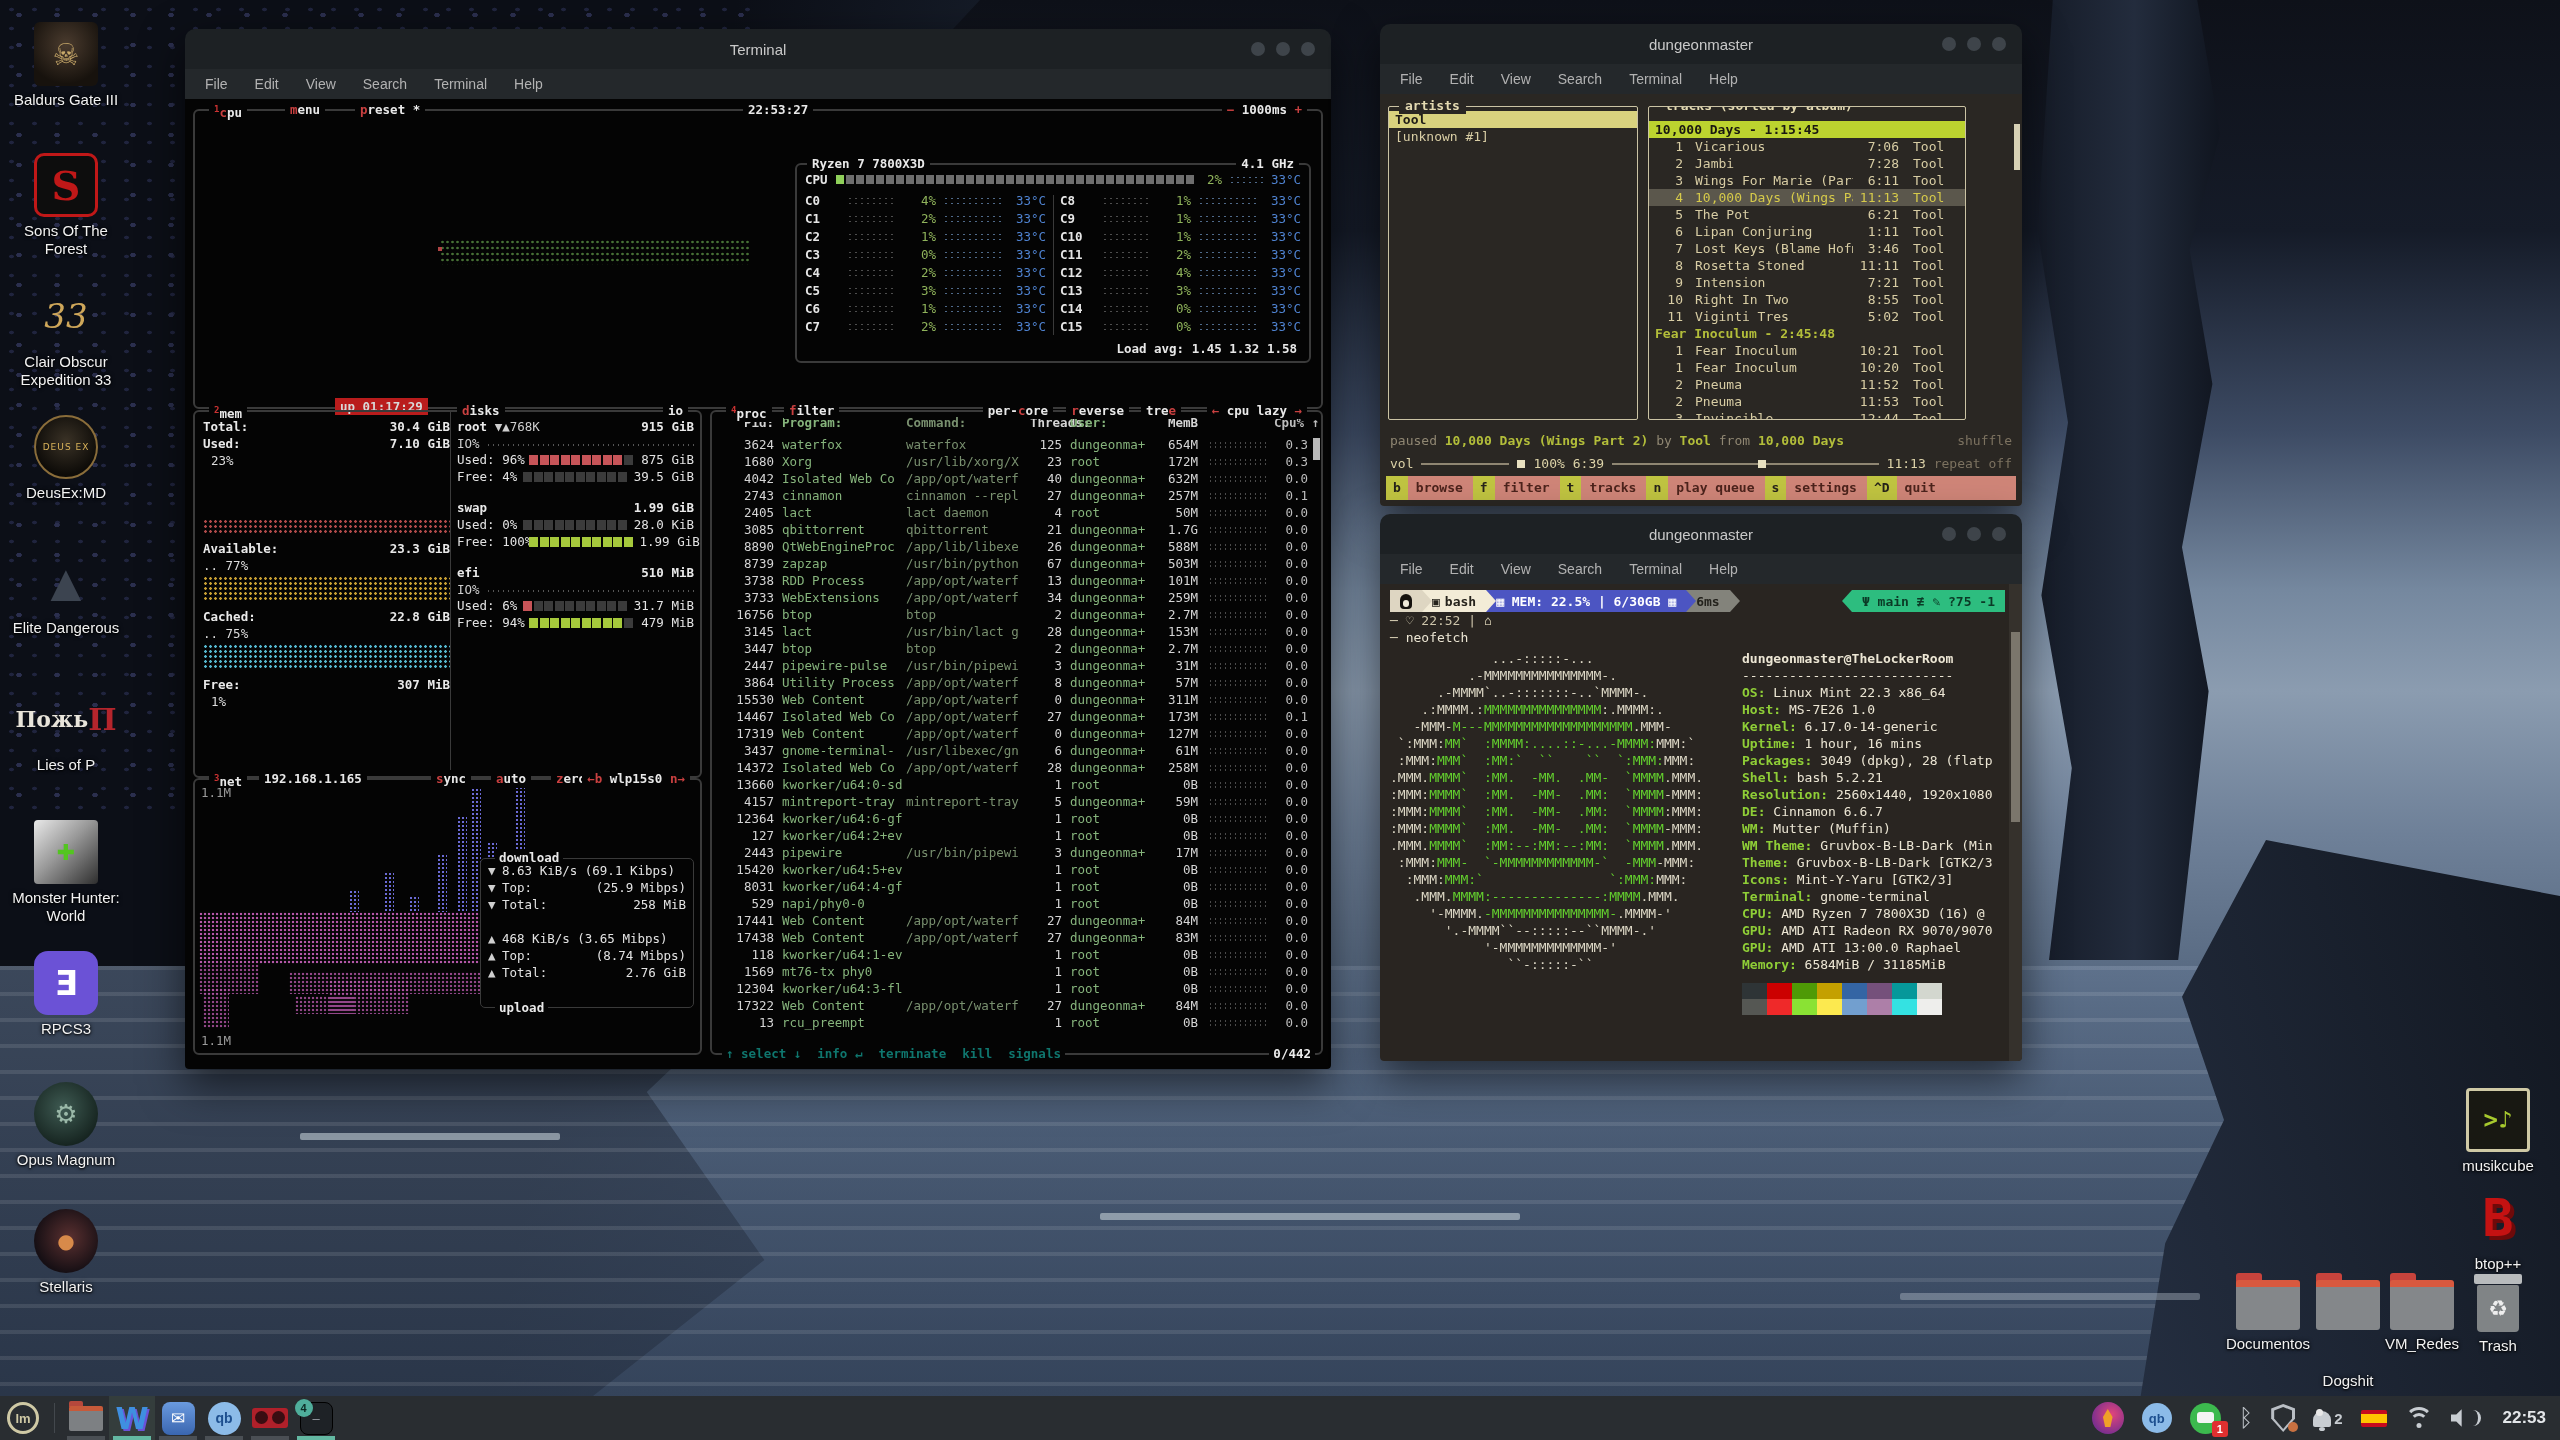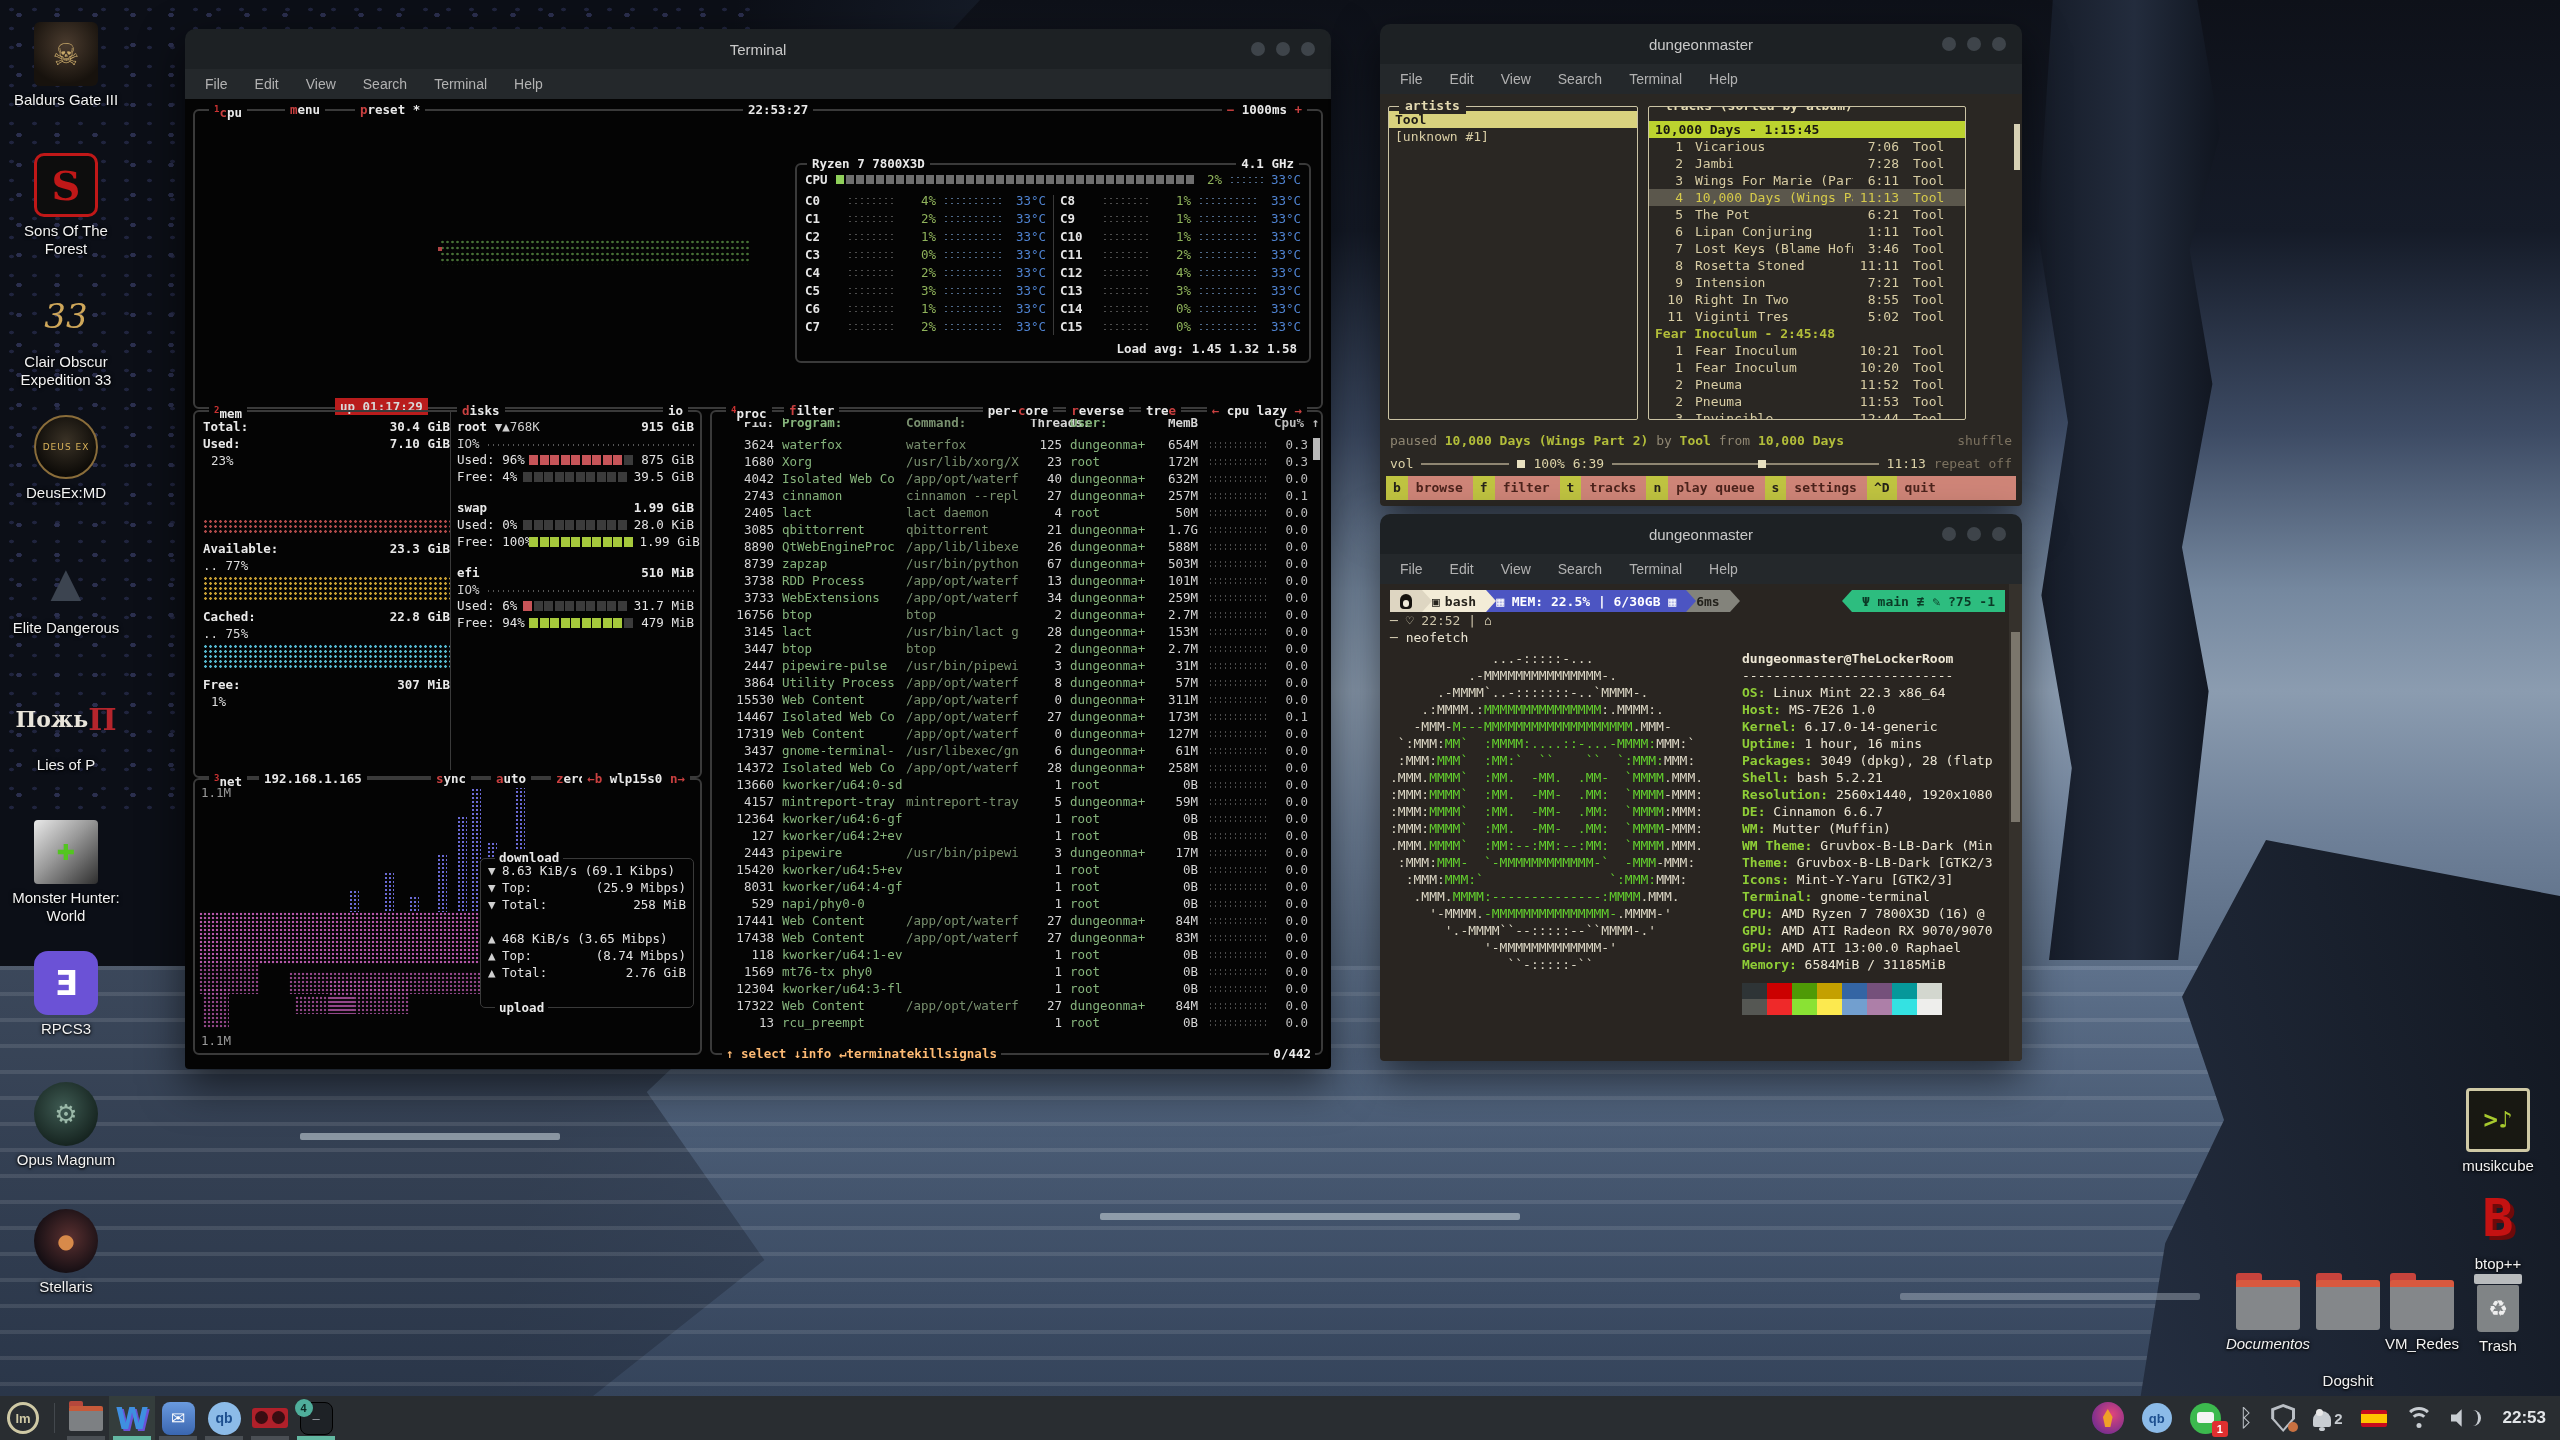--- a/index.html
+++ b/index.html
@@ -85,21 +85,21 @@
   .prow{display:flex;height:17px;white-space:nowrap;padding:0 2px}
   .c-pid{width:56px;text-align:right;color:#d5d5d5;margin-right:8px}
   .c-prog{width:124px;color:#86b47c;overflow:hidden}
   .c-cmd{width:124px;color:#79906f;overflow:hidden}
   .c-thr{width:32px;text-align:right;color:#d5d5d5;margin-right:8px}
   .c-usr{width:84px;color:#86b47c;overflow:hidden}
   .c-mem{width:44px;text-align:right;color:#d5d5d5;margin-right:6px}
   .c-gr{width:62px;margin:5px 4px 0 4px;height:7px;background-image:radial-gradient(#4a4a4a .9px,transparent 1.1px);background-size:5px 4px}
   .c-cpu{width:34px;text-align:right;color:#bdbdbd}
   #proc-scrollthumb{position:absolute;right:1px;top:26px;width:7px;height:22px;background:#b9b9b9}
-  #proc-footer{position:absolute;left:10px;right:10px;bottom:-9px;display:flex;gap:0;background:#040404;padding:0 4px;color:#fdba74;font-weight:bold;width:max-content}
+  #proc-footer{position:absolute;left:10px;right:10px;bottom:-9px;display:flex;gap:16px;background:#040404;padding:0 4px;color:#0f766e;font-weight:bold;width:max-content}
   #proc-count{position:absolute;right:6px;bottom:-9px;background:#040404;padding:0 4px;color:#ececec;font-weight:bold}
   
   #win-musik{left:1380px;top:24px;width:642px;height:482px}
   #musik-body{position:relative;height:412px;background:#2a2723;font-family:"DejaVu Sans Mono",monospace;font-size:13px;color:#d8cda4;line-height:17px}
   .mpanel{position:absolute;border:1.5px solid #cbc3a4;border-radius:2px}
   .mpanel .ptitle{position:absolute;top:-10px;left:10px;background:#2a2723;padding:0 6px;font-weight:bold;color:#e4dab2;white-space:nowrap}
   #m-artists{left:8px;top:12px;width:250px;height:314px;padding:4px 0}
   #m-tracks{left:268px;top:12px;width:318px;height:314px;padding:14px 0;overflow:hidden}
   .artist-row{height:17px;padding:0 6px}
   .artist-row.sel{background:#d9d27e;color:#201d18;font-weight:bold}
@@ -1462,21 +1462,21 @@
     </div>
   </div>
 <div class="dicon" style="left: 2452px; top: 1088px; width: 92px;">
       <div class="tile t-musikcube">&gt;♪</div>
       <div class="dlabel">musikcube</div>
     </div>
     <div class="dicon" style="left: 2452px; top: 1186px; width: 92px;">
       <div class="tile t-btopxx">B</div>
       <div class="dlabel">btop++</div>
     </div>
-    <div class="dicon" style="left: 2218px; top: 1272px; width: 100px; font-style: italic;">
+    <div class="dicon" style="left: 2218px; top: 1272px; width: 100px;">
       <div class="foldertile">
         <i class="tab"></i>
         <i class="body"></i>
       </div>
       <div class="dlabel">Documentos</div>
     </div>
     <div class="dicon" style="left: 2298px; top: 1272px; width: 100px; gap: 37px;">
       <div class="foldertile">
         <i class="tab"></i>
         <i class="body"></i>

